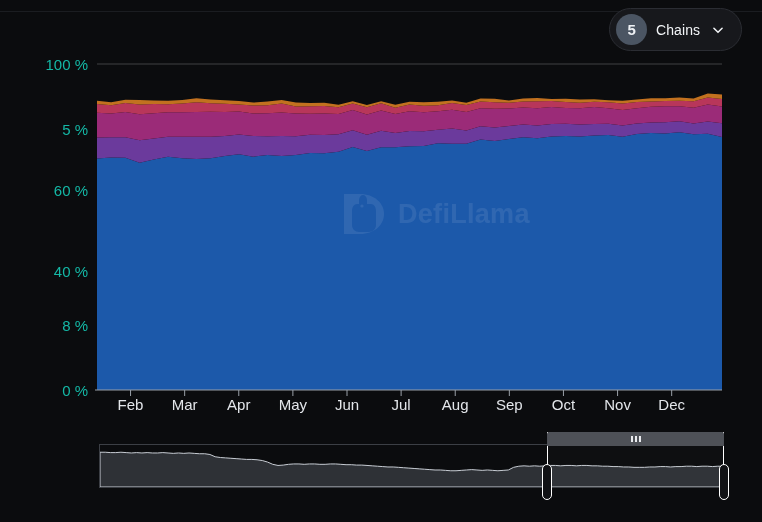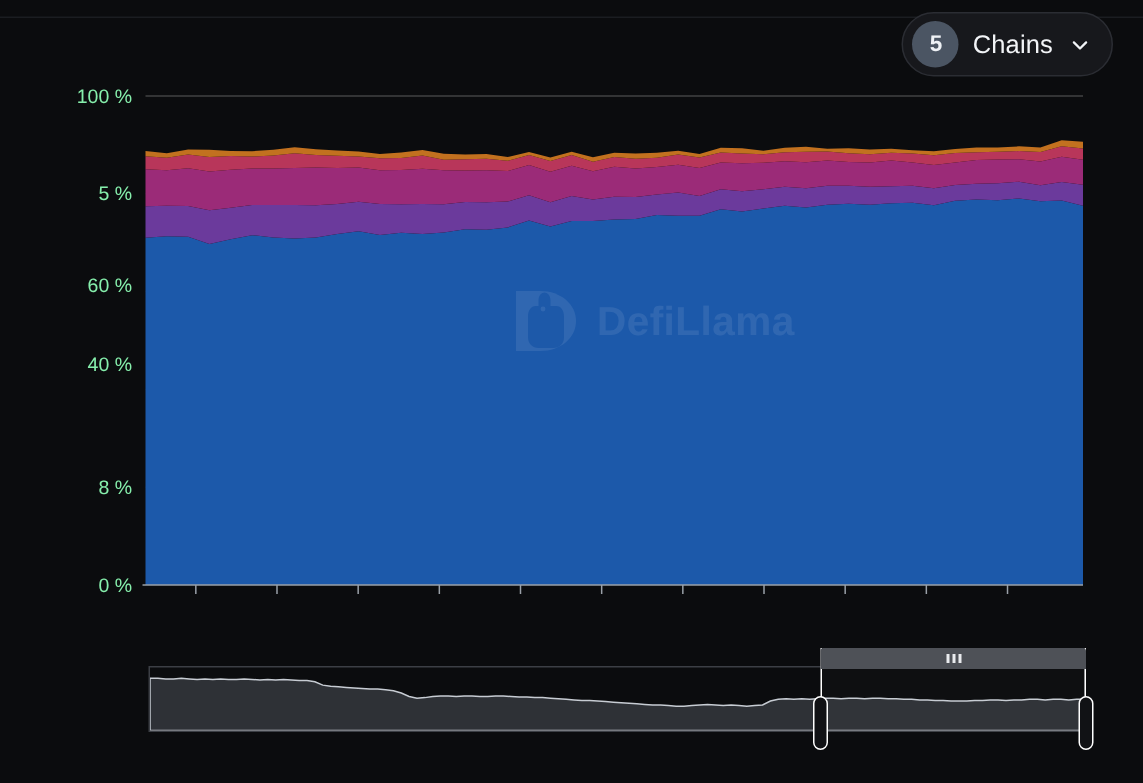--- a/index.html
+++ b/index.html
@@ -28,28 +28,28 @@
     gap: 9px;
     cursor: pointer;
   }
   .chains-badge {
     width: 31px; height: 31px; border-radius: 50%;
     background: #4b5563;
     color: #eef1f5; font-size: 15px; font-weight: 700;
     display: flex; align-items: center; justify-content: center;
     letter-spacing: -0.2px;
   }
-  .chains-label { color: #f2f4f7; font-size: 17px; font-weight: 400; letter-spacing: 0.1px; }
+  .chains-label { color: #f2f4f7; font-size: 14px; font-weight: 400; letter-spacing: 0.1px; }
   .chev { width: 14px; height: 14px; display:block; margin-left: 2px; }
 
   
   .plot-wrap { position: absolute; left: 0; top: 0; width: 762px; height: 430px; }
   .ylabel {
     position: absolute; right: 0; transform: translateY(-50%);
-    color: #86efac; font-size: 13px; white-space: nowrap;
+    color: #14b8a6; font-size: 15px; white-space: nowrap;
   }
   .ylabels { position: absolute; left: 0; top: 0; width: 88px; height: 430px; }
 
   .xlabels { position: absolute; left: 0; top: 396px; width: 762px; height: 30px; }
   .xlabel {
     position: absolute; transform: translateX(-50%);
     color: #e3e6ea; font-size: 15px; white-space: nowrap;
   }
 
   
@@ -98,21 +98,21 @@
       <svg class="chev" viewBox="0 0 24 24" fill="none" stroke="#f2f4f7" stroke-width="2.6" stroke-linecap="round" stroke-linejoin="round">
           <polyline points="5 9 12 16 19 9"></polyline>
         </svg>
     </span>
   </div>
 
   <div class="plot-wrap">
     <div class="ylabels" id="ylabels">
         <div class="ylabel" style="top: 390px;">0 %</div>
         <div class="ylabel" style="top: 324.8px;">8 %</div>
-        <div class="ylabel" style="top: 243px; text-align: right;">40 %</div>
+        <div class="ylabel" style="top: 271px; text-align: right;">40 %</div>
         <div class="ylabel" style="top: 190px;">60 %</div>
         <div class="ylabel" style="top: 129.2px;">5 %</div>
         <div class="ylabel" style="top: 64px;">100 %</div>
       </div>
     <svg id="plot-svg" width="762" height="430">
         <line x1="97" y1="324.8" x2="722" y2="324.8" stroke="#ffffff" stroke-opacity="0.06" stroke-width="1"></line>
         <line x1="97" y1="259.6" x2="722" y2="259.6" stroke="#ffffff" stroke-opacity="0.06" stroke-width="1"></line>
         <line x1="97" y1="194.4" x2="722" y2="194.4" stroke="#ffffff" stroke-opacity="0.06" stroke-width="1"></line>
         <line x1="97" y1="129.2" x2="722" y2="129.2" stroke="#ffffff" stroke-opacity="0.06" stroke-width="1"></line>
         <line x1="97" y1="64" x2="722" y2="64" stroke="#ffffff" stroke-opacity="0.22" stroke-width="1"></line>
@@ -135,20 +135,33 @@
         <line x1="671.6753246753245" y1="390" x2="671.6753246753245" y2="396" stroke="#9aa0a8" stroke-width="1"></line>
       </svg>
     <div class="watermark">
       <svg width="46" height="48" viewBox="0 0 46 48">
         <path d="M2 4h16c14 0 24 9 24 20s-10 20-24 20H2z" fill="#ffffff"></path>
         <path d="M17 10c0-3 2-5 4-5s4 2 4 5v4h4c3 0 5 3 5 7v14c0 4-3 7-7 7h-10c-4 0-7-3-7-7V21c0-4 2-7 5-7h2z" fill="#2e5fa3"></path>
         <circle cx="20" cy="16" r="1.6" fill="#ffffff"></circle>
       </svg>
       <span class="wm-text">DefiLlama</span>
     </div>
+    <div class="xlabels" id="xlabels">
+        <div class="xlabel" style="left: 130.55px;">Feb</div>
+        <div class="xlabel" style="left: 184.662px;">Mar</div>
+        <div class="xlabel" style="left: 238.775px;">Apr</div>
+        <div class="xlabel" style="left: 292.887px;">May</div>
+        <div class="xlabel" style="left: 347px;">Jun</div>
+        <div class="xlabel" style="left: 401.113px;">Jul</div>
+        <div class="xlabel" style="left: 455.225px;">Aug</div>
+        <div class="xlabel" style="left: 509.338px;">Sep</div>
+        <div class="xlabel" style="left: 563.45px;">Oct</div>
+        <div class="xlabel" style="left: 617.563px;">Nov</div>
+        <div class="xlabel" style="left: 671.675px;">Dec</div>
+      </div>
   </div>
 
   <div class="brush">
     <div class="brush-frame">
       <svg id="brush-svg" width="623" height="42">
           <path d="M0 42 L0.00 7.22 L5.24 7.22 L10.47 7.60 L15.71 7.60 L20.94 7.22 L26.18 7.60 L31.41 7.98 L36.65 7.60 L41.88 7.98 L47.12 7.60 L52.35 7.98 L57.59 7.98 L62.82 7.60 L68.06 7.98 L73.29 8.36 L78.53 7.98 L83.76 8.36 L89.00 7.98 L94.24 8.36 L99.47 8.74 L104.71 8.74 L109.94 9.49 L115.18 11.76 L120.41 12.52 L125.65 12.89 L130.88 13.27 L136.12 13.65 L141.35 14.03 L146.59 14.41 L151.82 14.41 L157.06 14.78 L162.29 15.54 L167.53 17.05 L172.76 19.32 L178.00 20.45 L183.24 20.08 L188.47 19.32 L193.71 18.94 L198.94 18.94 L204.18 19.32 L209.41 18.94 L214.65 18.94 L219.88 19.32 L225.12 19.32 L230.35 18.94 L235.59 18.94 L240.82 19.32 L246.06 19.70 L251.29 19.70 L256.53 20.08 L261.76 20.08 L267.00 20.45 L272.24 20.83 L277.47 21.21 L282.71 21.59 L287.94 21.97 L293.18 21.97 L298.41 22.34 L303.65 22.72 L308.88 23.10 L314.12 23.48 L319.35 23.86 L324.59 24.23 L329.82 24.61 L335.06 24.99 L340.29 24.99 L345.53 25.37 L350.76 25.75 L356.00 25.75 L361.24 25.37 L366.47 24.99 L371.71 24.61 L376.94 24.99 L382.18 25.37 L387.41 24.99 L392.65 25.37 L397.88 25.75 L403.12 25.37 L408.35 24.99 L413.59 22.34 L418.82 21.21 L424.06 20.83 L429.29 21.21 L434.53 20.83 L439.76 21.21 L445.00 20.83 L450.24 20.45 L455.47 20.45 L460.71 20.83 L465.94 20.45 L471.18 20.45 L476.41 20.83 L481.65 20.45 L486.88 20.45 L492.12 20.83 L497.35 20.83 L502.59 21.21 L507.82 21.21 L513.06 21.59 L518.29 21.59 L523.53 21.97 L528.76 21.97 L534.00 22.34 L539.24 22.34 L544.47 22.34 L549.71 21.97 L554.94 21.97 L560.18 21.59 L565.41 21.59 L570.65 21.97 L575.88 21.59 L581.12 21.59 L586.35 21.21 L591.59 21.21 L596.82 21.59 L602.06 21.21 L607.29 21.21 L612.53 21.59 L617.76 21.21 L623.00 21.21 L623 42 Z" fill="#2e3136" stroke="#c7ccd3" stroke-width="1"></path>
         </svg>
     </div>
     <div class="brush-selection" id="brush-selection" style="left: 448.125px; width: 176.875px;">
       <div class="brush-bar">

